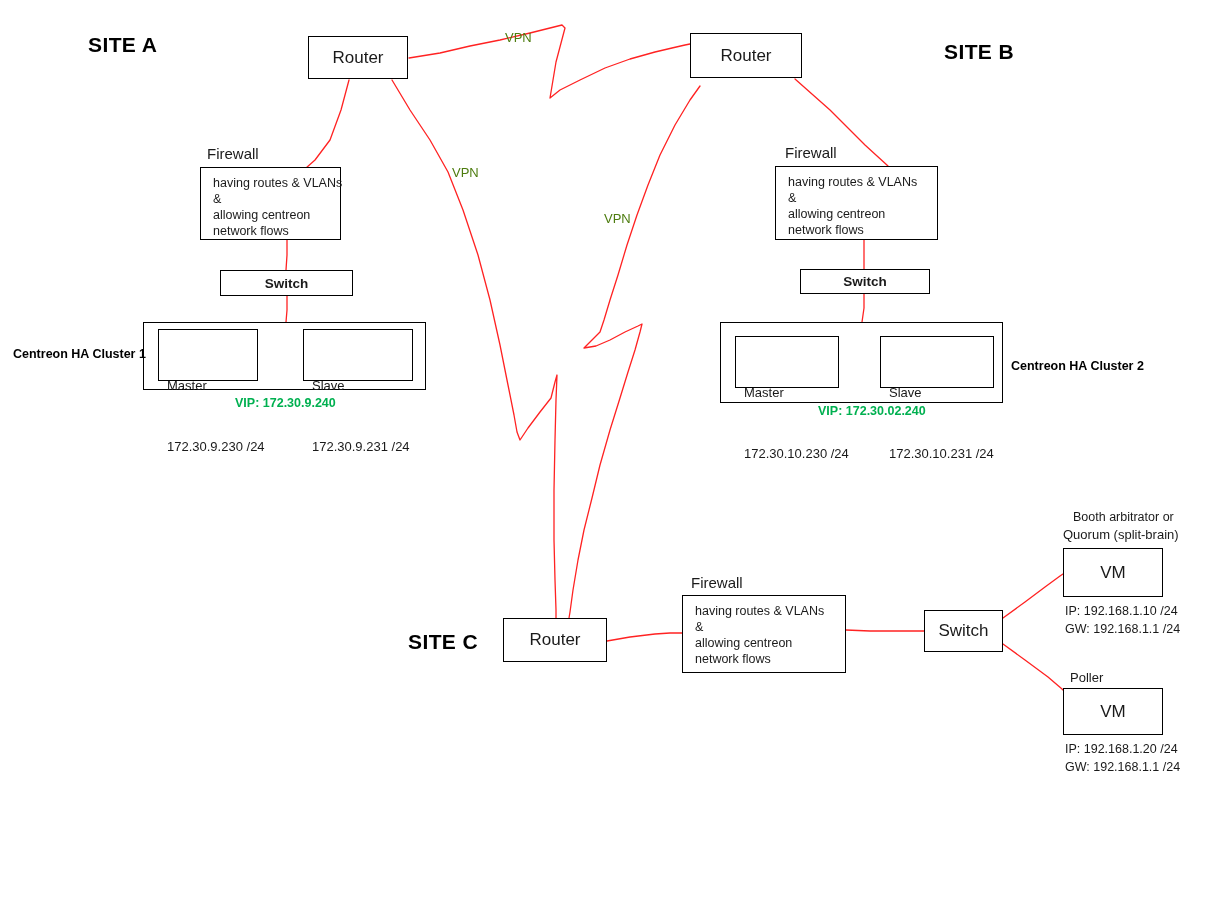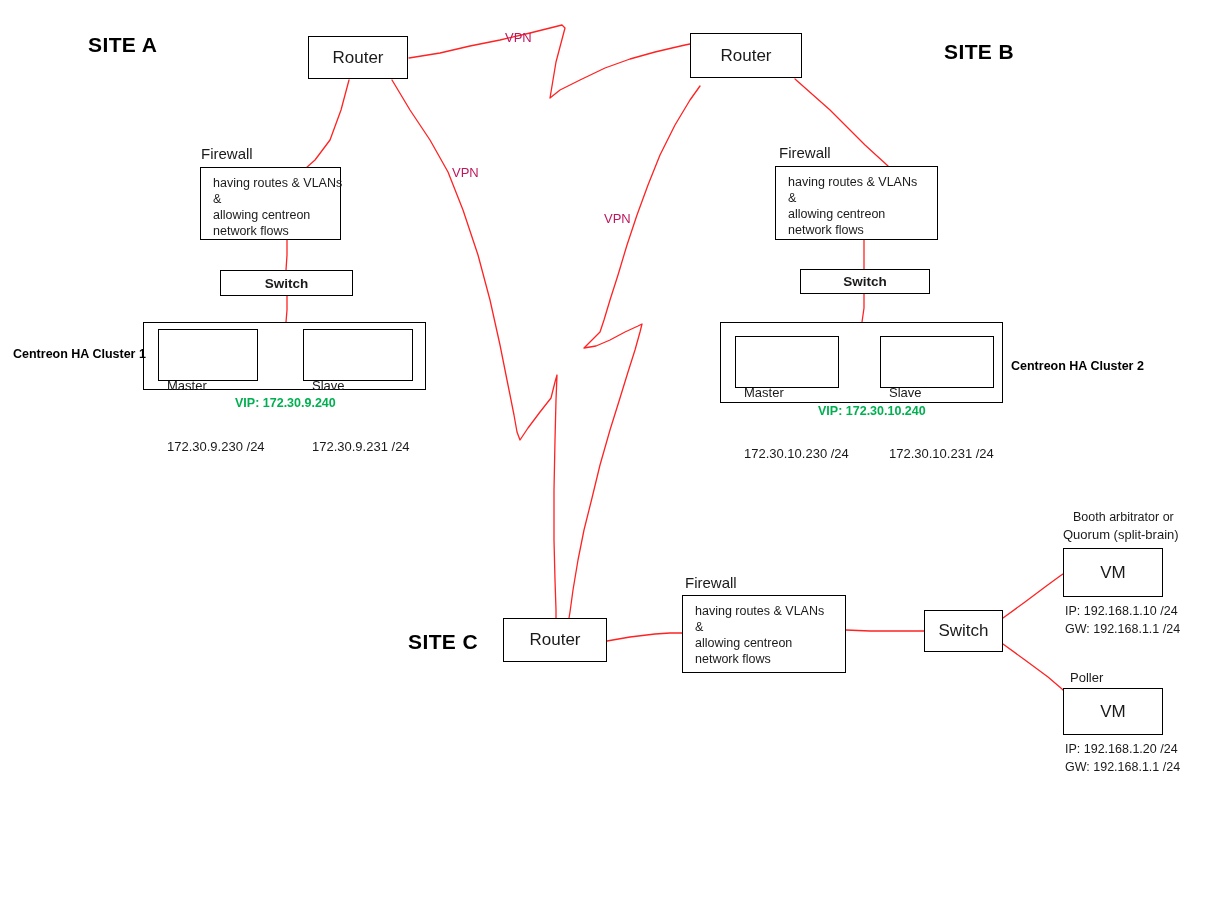--- a/index.html
+++ b/index.html
@@ -35,21 +35,21 @@
   }
   .node.textbox {
     display: block;
     padding: 7px 9px 4px 12px;
     line-height: 1.28;
   }
   .bold { font-weight: bold; }
   .red { color: #ff2222; text-align: right; }
   .vpn-label {
     position: absolute;
-    color: #be185d;
+    color: #4d7c0f;
     font-size: 13px;
     white-space: pre;
   }
   .site-title {
     position: absolute;
     font-weight: bold;
     font-size: 21px;
     letter-spacing: 0.4px;
     color: #000000;
     white-space: pre;
@@ -69,20 +69,21 @@
     line-height: 1.55;
     color: #1a1a1a;
     font-size: 13px;
     white-space: pre;
   }
   .fw-title {
     position: absolute;
     font-size: 15px;
     color: #1a1a1a;
     white-space: pre;
+    margin-left: 6px;
   }
   .ip-note {
     position: absolute;
     font-size: 12.5px;
     color: #1a1a1a;
     line-height: 1.45;
     white-space: pre;
   }
   .cap {
     position: absolute;
@@ -196,21 +197,21 @@
   <div class="cluster-name" style="left:1011px; top:359px;">Centreon HA Cluster 2</div>
 
   <div class="host-box" style="left:735px; top:336px; width:104px; height:52px;">
     <div>Master</div>
     <div>172.30.10.230 /24</div>
   </div>
   <div class="host-box" style="left:880px; top:336px; width:114px; height:52px;">
     <div>Slave</div>
     <div>172.30.10.231 /24</div>
   </div>
-  <div class="vip" style="left:818px; top:404px;">VIP: 172.30.10.240</div>
+  <div class="vip" style="left:818px; top:404px;">VIP: 172.30.02.240</div>
 
   <div class="vpn-label" style="left:505px; top:30px;">VPN</div>
   <div class="vpn-label" style="left:452px; top:165px;">VPN</div>
   <div class="vpn-label" style="left:604px; top:211px;">VPN</div>
 
   <div class="site-title" style="left:408px; top:630px;">SITE C</div>
 
   <div class="node dev-label" style="left:503px; top:618px; width:104px; height:44px;">
     <span>Router</span>
   </div>

